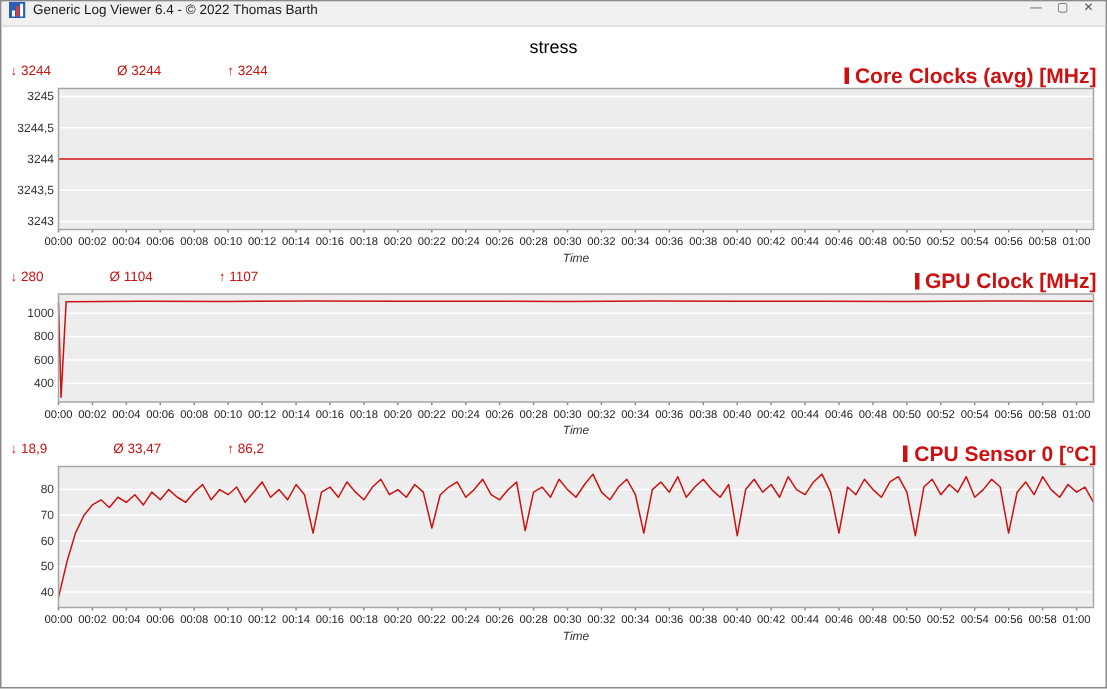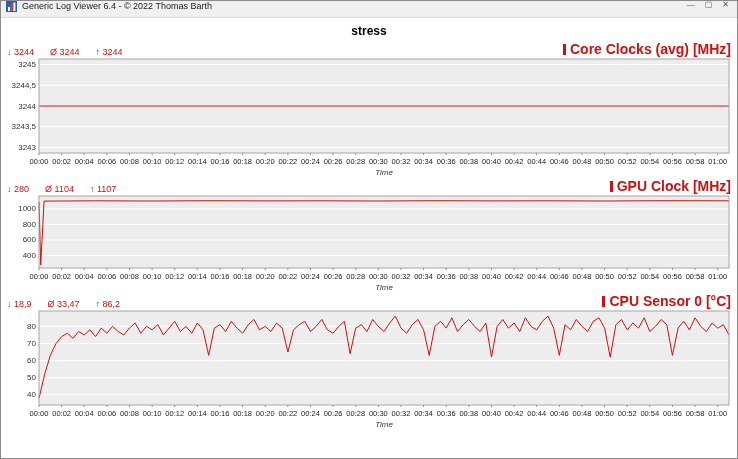--- a/index.html
+++ b/index.html
@@ -11,23 +11,23 @@
     overflow:hidden;
   }
   .titlebar {
     height:17px; background:#f0f0f0; border-bottom:1px solid #dcdcdc;
     display:flex; align-items:flex-start; padding:0 5px; gap:5px;
   }
   .app-icon { width:11px; height:11px; flex:0 0 auto; }
   .wtitle { font-size:9px; color:#1a1a1a; white-space:nowrap; }
   .win-controls { margin-left:auto; display:flex; gap:10px; align-items:center; padding-right:3px; }
   .win-controls span { font-size:8px; color:#555; cursor:default; line-height:1; }
-  .heading { text-align:center; font-size:12px; font-weight:bold; color:#000; padding:6px 0 3px; }
+  .heading { text-align:center; font-size:12px; font-weight:normal; color:#000; padding:6px 0 3px; }
   .panel { padding:1px 4px 0 4px; }
-  .statsrow { display:flex; align-items:flex-end; height:15px; padding:0 2px; }
+  .statsrow { display:flex; align-items:flex-start; height:15px; padding:0 2px;gap:28px; }
   .stat { font-size:9px; color:#cc1111; margin-right:16px; white-space:nowrap; }
   .ctitle { margin-left:auto; display:flex; align-items:center; }
   .ctitle .bar { width:3px; height:11px; background:#cc1111; margin-right:4px; }
   .ctitle .txt { font-size:14px; font-weight:bold; color:#cc1111; white-space:nowrap; }
   .chartbox { line-height:0; }
 </style>
 </head>
 <body>
 
 <div class="titlebar">

